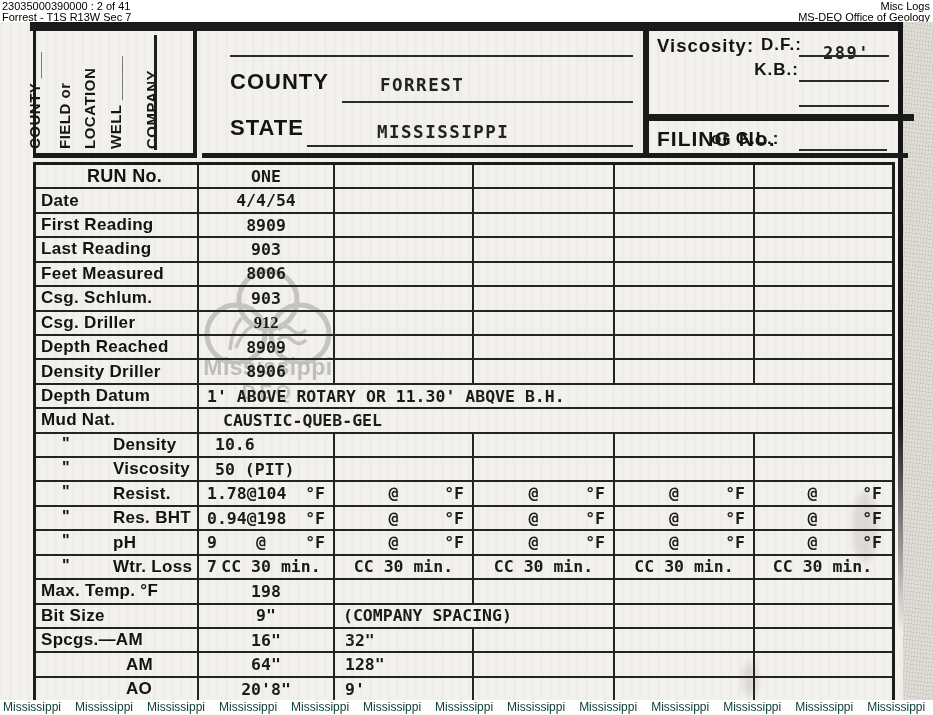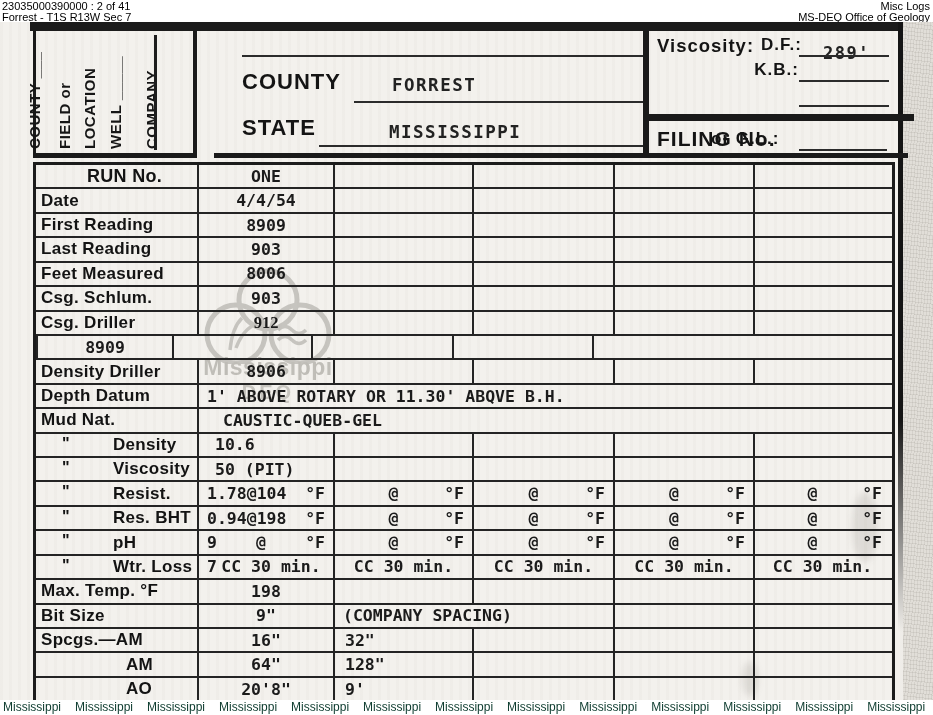--- a/index.html
+++ b/index.html
@@ -23,21 +23,21 @@
                  repeating-linear-gradient(95deg,rgba(90,85,75,.09) 0 1px,transparent 1px 3px),#e1ded8;}
   .smudge{position:absolute;background:rgba(70,65,60,.12);filter:blur(3px);border-radius:50%;}
 
   
   .left-box{position:absolute;left:33px;top:9px;width:164px;height:127px;box-sizing:border-box;
             border-left:3px solid #1a1a1a;border-right:4px solid #1a1a1a;border-bottom:5px solid #1a1a1a;}
   .vlabel{position:absolute;bottom:4px;transform-origin:0 100%;transform:rotate(-90deg);
           white-space:nowrap;font-weight:700;font-size:15px;letter-spacing:.5px;color:#161616;}
   .vdiv{position:absolute;left:118px;top:4px;width:3px;height:115px;background:#1e1e1e;}
 
-  .mid-box{position:absolute;left:214px;top:9px;width:446px;height:127px;box-sizing:border-box;
+  .mid-box{position:absolute;left:202px;top:9px;width:446px;height:127px;box-sizing:border-box;
            border-bottom:5px solid #1a1a1a;}
   .ul{position:absolute;height:0;border-bottom:2.5px solid #2b2b2b;}
   .flabel{position:absolute;font-weight:700;color:#141414;letter-spacing:1px;}
   .fval{position:absolute;font-family:"DejaVu Sans Mono",monospace;font-weight:700;
         color:#222;letter-spacing:1.5px;}
 
   .elev-box{position:absolute;left:643px;top:9px;width:265px;height:127px;box-sizing:border-box;
             border-left:6px solid #1a1a1a;border-bottom:5px solid #1a1a1a;}
   .elev-div{position:absolute;left:-6px;top:83px;width:271px;height:7px;background:#1a1a1a;}
 
@@ -347,20 +347,23 @@
             <span class="cm"></span>
             <span class="cr"></span>
           </div>
           <div class="tcell" style="flex: 0 0 137px; width: 137px;">
             <span class="cl"></span>
             <span class="cm"></span>
             <span class="cr"></span>
           </div>
         </div>
         <div class="trow">
+          <div class="tlabel">
+            <span>Depth Reached</span>
+          </div>
           <div class="tcell" style="flex: 0 0 136px; width: 136px;">
             <span class="cl"></span>
             <span class="cm">8909</span>
             <span class="cr"></span>
           </div>
           <div class="tcell" style="flex: 0 0 139px; width: 139px;">
             <span class="cl"></span>
             <span class="cm"></span>
             <span class="cr"></span>
           </div>

